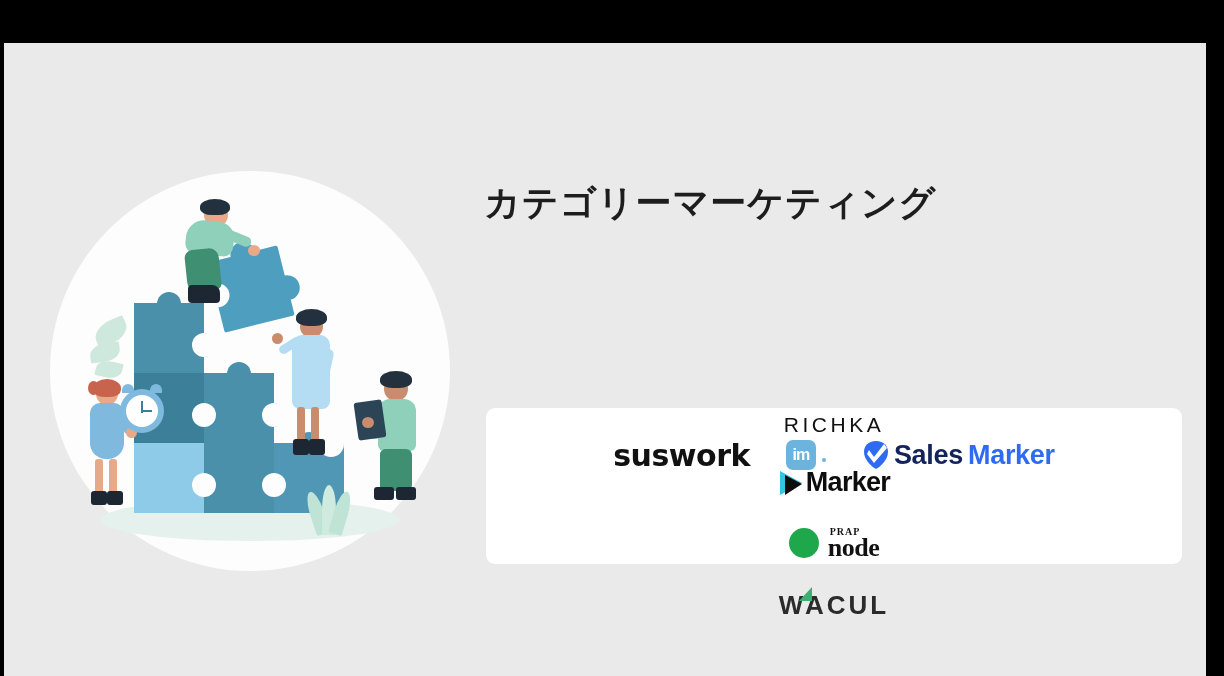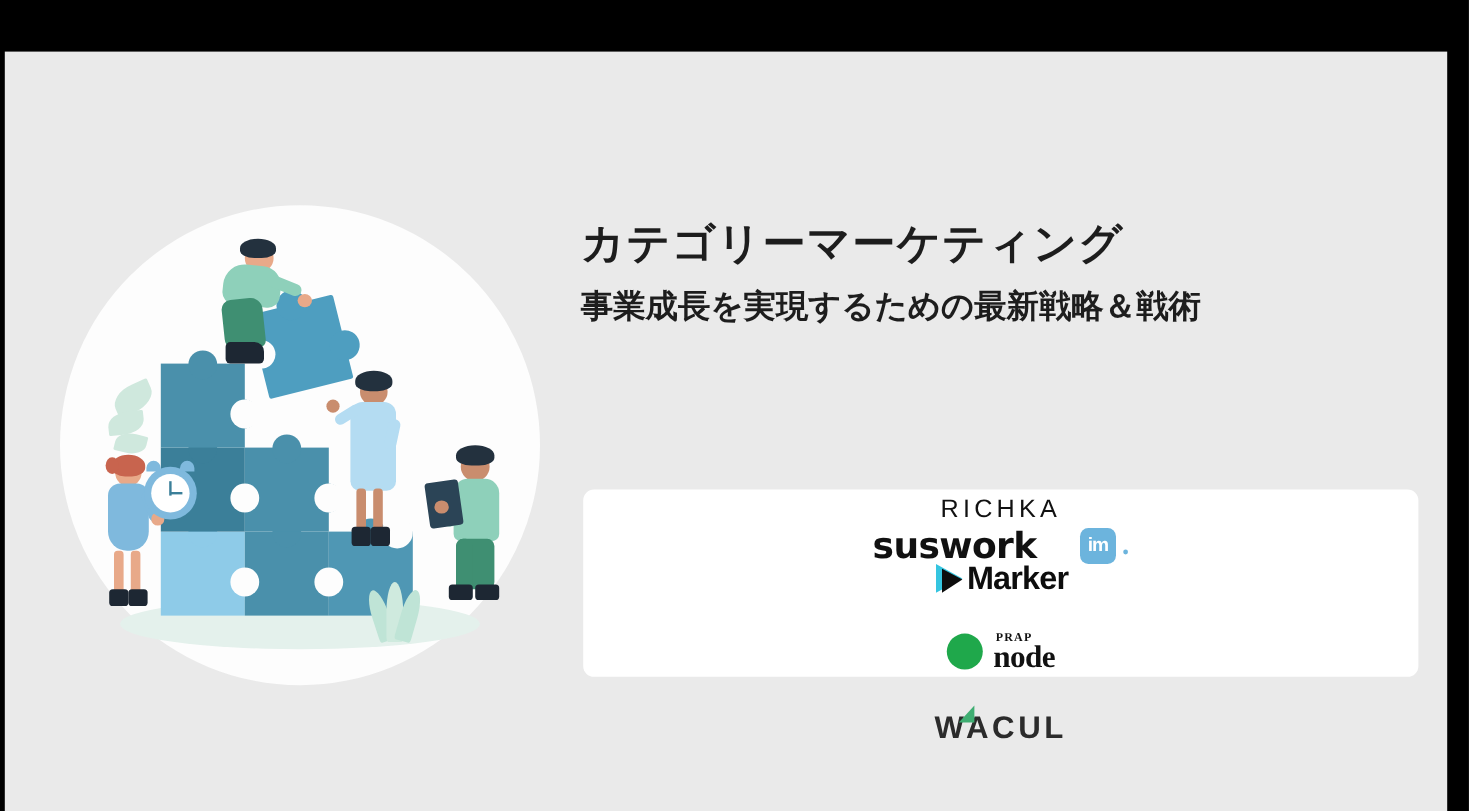--- a/index.html
+++ b/index.html
@@ -234,36 +234,45 @@
         <div style="position:absolute;left:20px;top:76px;width:14px;height:44px;border-radius:6px;background:#3f8f72;"></div>
         <div class="shoe" style="position:absolute;left:14px;top:114px;width:20px;height:13px;"></div>
         <div class="shoe" style="position:absolute;left:36px;top:114px;width:20px;height:13px;"></div>
         <div style="position:absolute;left:-4px;top:28px;width:28px;height:38px;border-radius:3px;background:#2b4456;transform:rotate(-8deg);"></div>
         <div style="position:absolute;left:2px;top:44px;width:12px;height:11px;border-radius:50%;background:#c98d6e;"></div>
       </div>
     </div>
 
     <div id="right">
       <div class="line1">カテゴリーマーケティング</div>
-      <div class="line3">事業成長を実現するための最新戦略＆戦術</div>
     </div>
 
     <div id="logocard">
 
       <div class="logo-row r1">
 
         <div class="logo">
           <span class="l-suswork">suswork</span>
         </div>
 
         <div class="logo l-immedio">
           <span class="imm-ico">im</span>
           <span class="imm-dot"></span>
         </div>
 
+        <div class="logo l-sm">
+          <span class="sm-pin">
+            <svg width="26" height="30" viewBox="0 0 26 30">
+              <path d="M13 1 C5 1 1 6 1 12 C1 20 9 27 13 29 C17 27 25 20 25 12 C25 6 21 1 13 1 Z" fill="#2f6bf2"></path>
+              <path d="M6 10 L11 17 L21 4 L24 8 L11 23 L4 14 Z" fill="#ffffff"></path>
+            </svg>
+          </span>
+          <span class="sm-word sm-a">Sales</span>
+          <span class="sm-word sm-b">Marker</span>
+        </div>
       </div>
 
       <div class="logo-row r2">
 
         <div class="logo">
           <span class="l-richka">RICHKA</span>
         </div>
 
         <div class="logo l-biz">
           <span class="biz-play">

